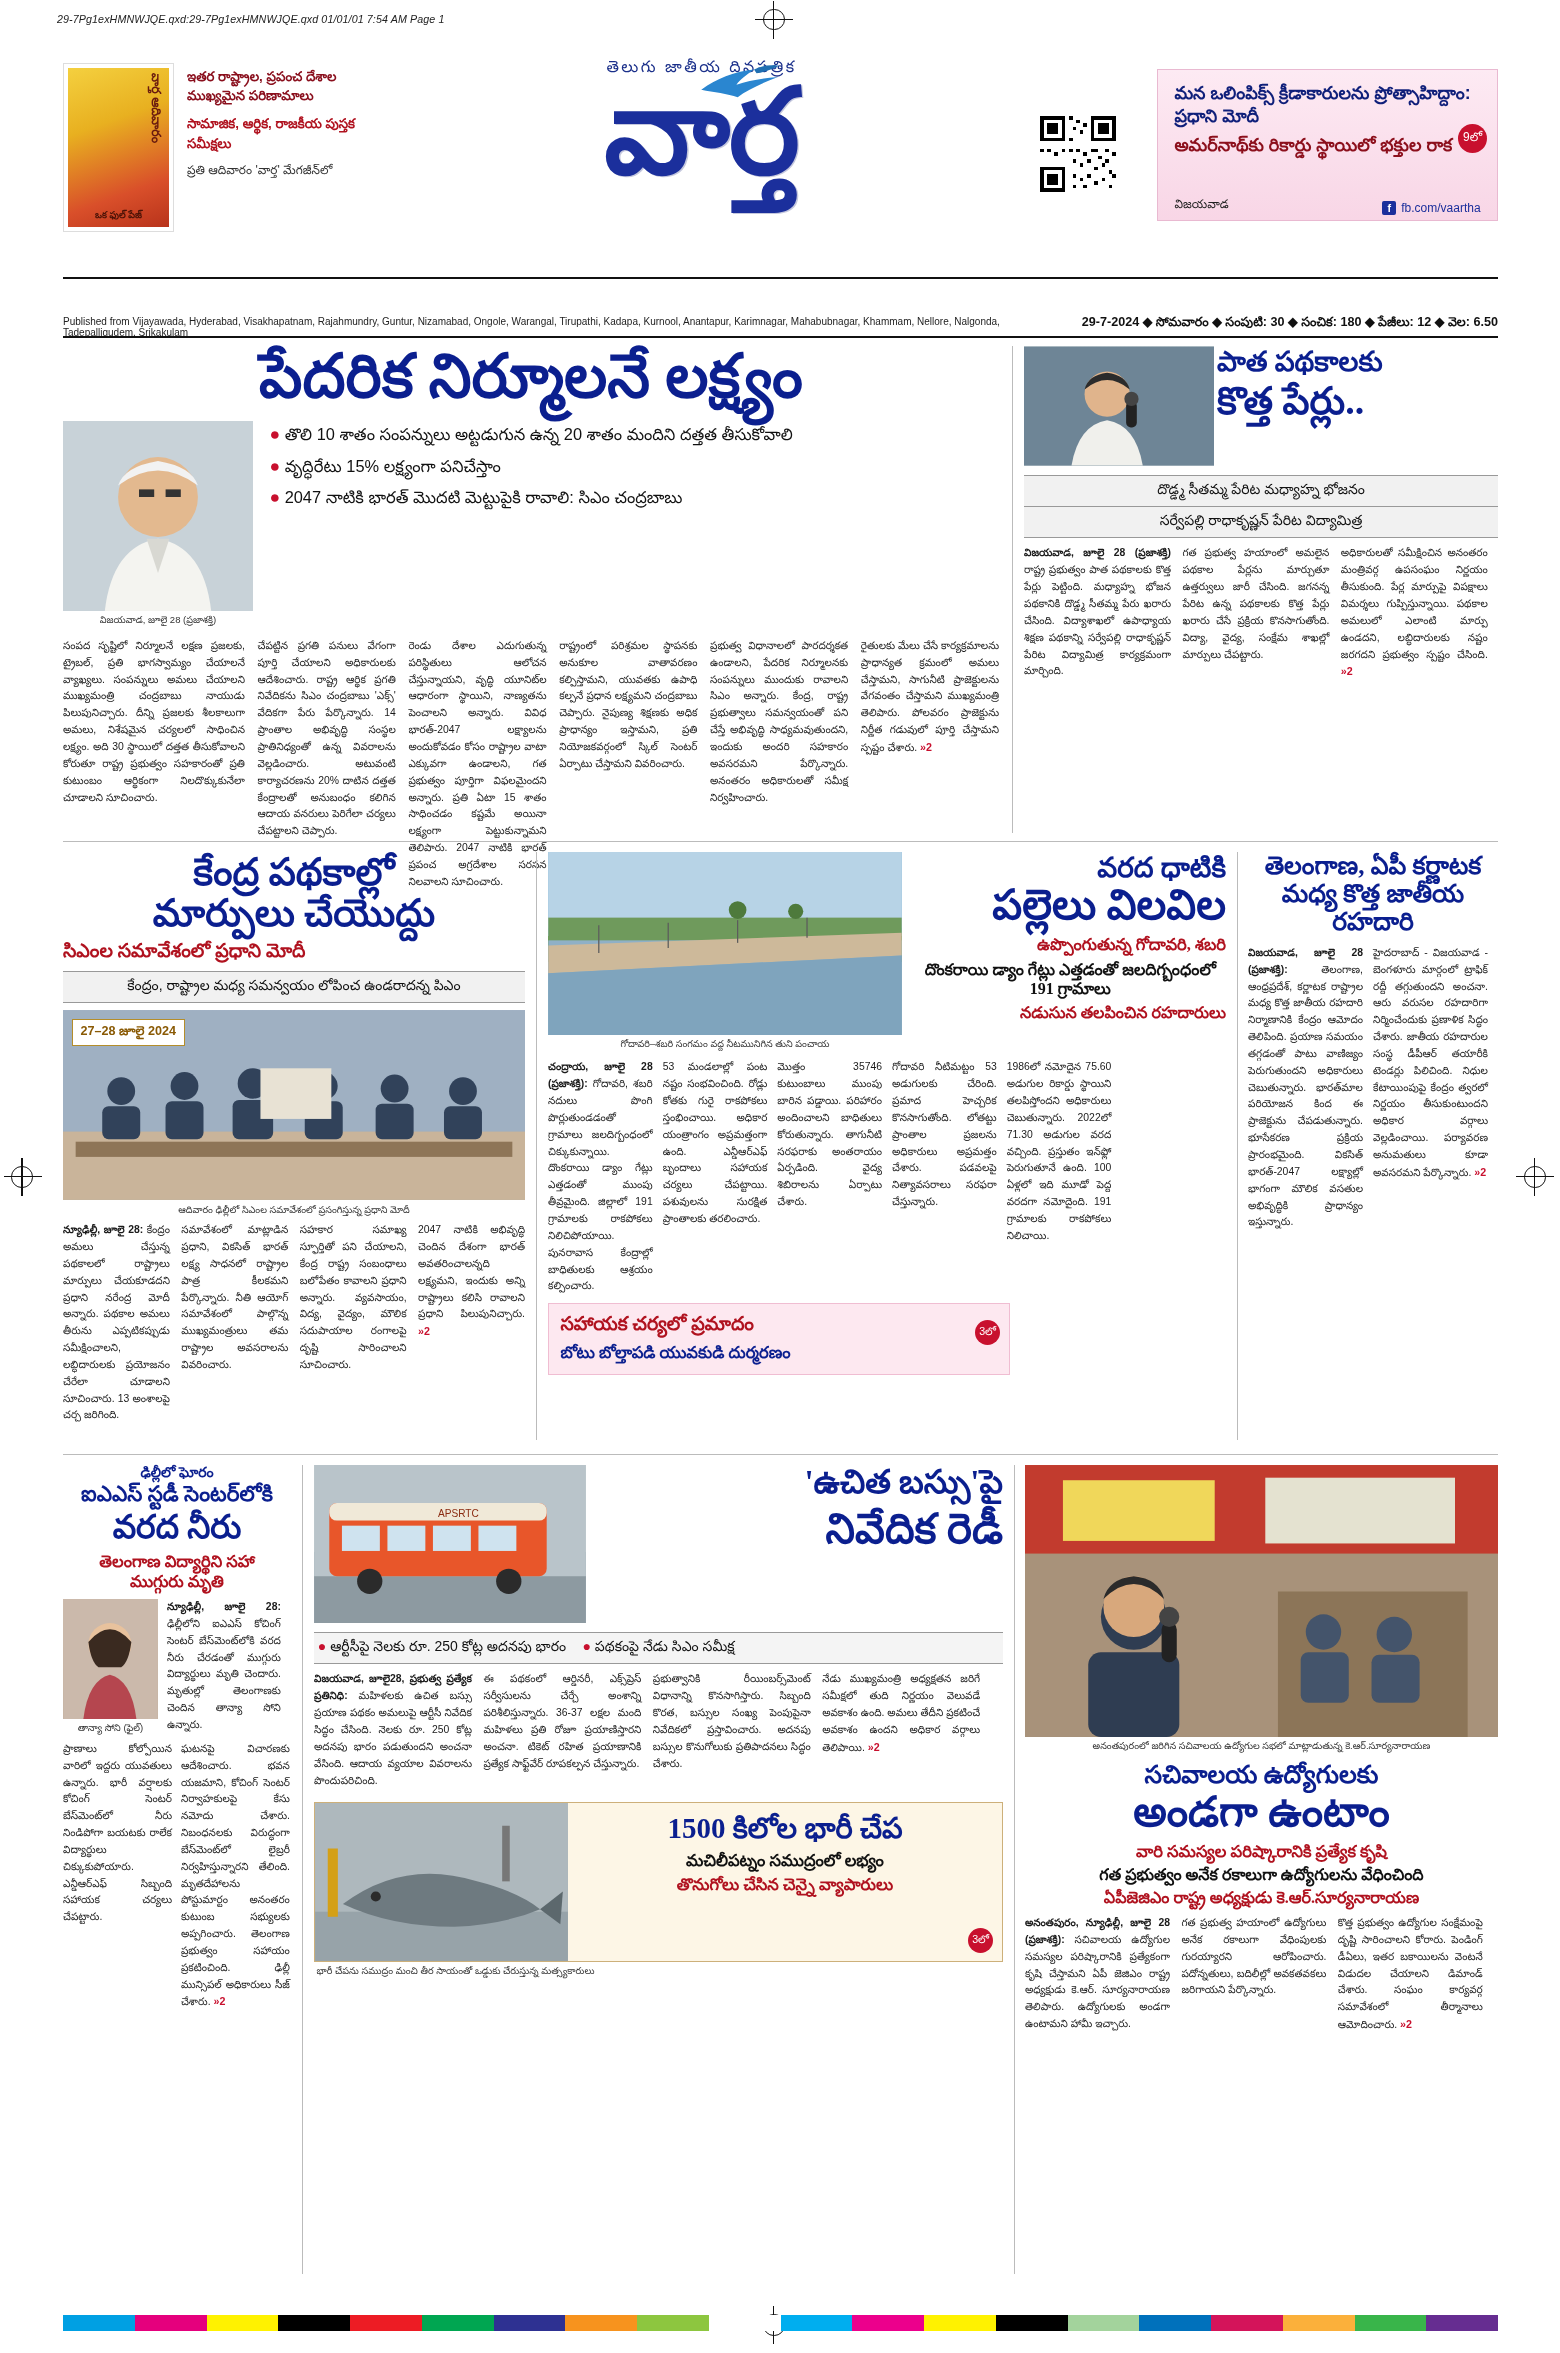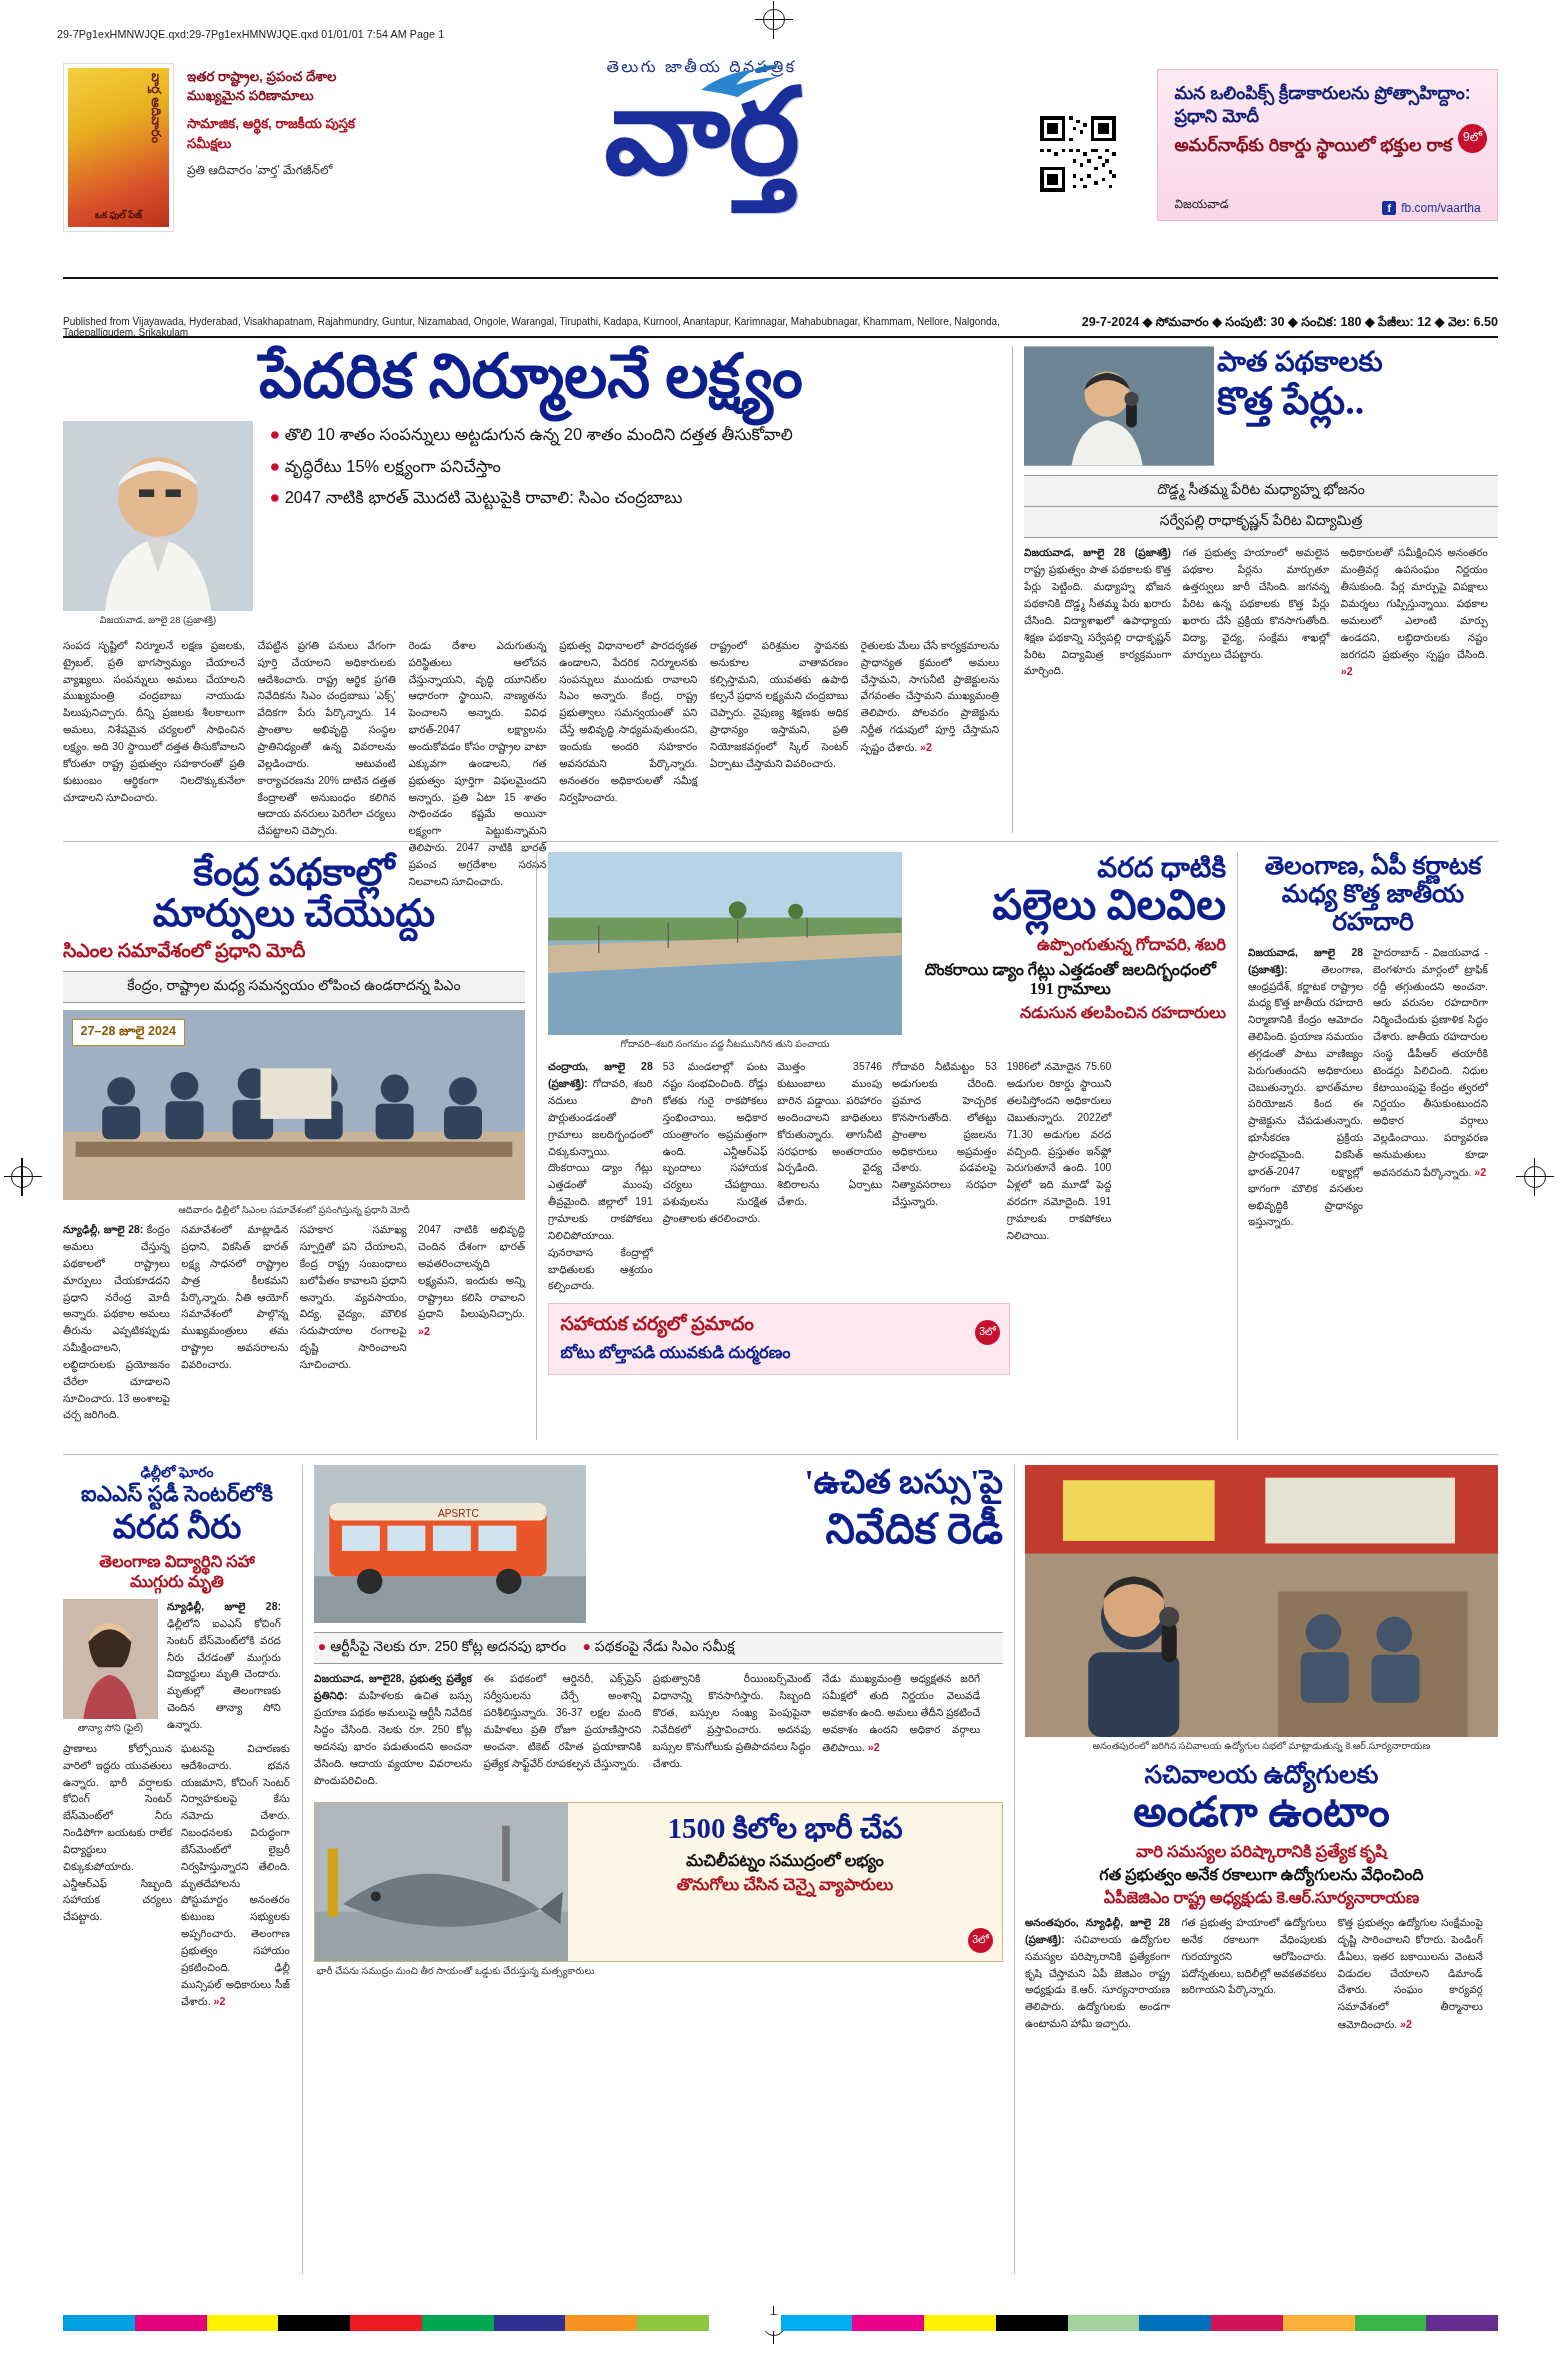--- a/index.html
+++ b/index.html
@@ -12,23 +12,24 @@
   }
   .page {
     position: relative;
     width: 1561px;
     height: 2354px;
     background: #fff;
     overflow: hidden;
   }
   
   .filestrip {
-    position: absolute; top: 28px; left: 57px;
+    position: absolute; top: 13px; left: 57px;
     font-size: 10.7px; color: #222; letter-spacing: 0.1px;
     font-family: "Liberation Sans", sans-serif;
+    font-style: italic;
   }
   .regmark {
     position: absolute; width: 21.5px; height: 21.5px; border: 1.3px solid #111;
     border-radius: 50%;
   }
   .regmark:after {
     content: ""; position: absolute; left: -8.9px; top: 8.9px;
     width: 38px; height: 1.3px; background: #111;
   }
   .regmark:before {
@@ -294,22 +295,22 @@
           <span class="dot">●</span>
           <span>2047 నాటికి భారత్ మొదటి మెట్టుపైకి రావాలి: సిఎం చంద్రబాబు</span>
         </div>
       </div>
     </div>
 
     <div style="display:flex; gap:12.6px; margin-top:11.4px;">
       <div style="width:183px;" class="body-col">సంపద సృష్టిలో నిర్మూలనే లక్షణ ప్రజలకు, ట్రైబల్, ప్రతి భాగస్వామ్యం చేయాలనే వ్యాఖ్యలు. సంపన్నులు అమలు చేయాలని ముఖ్యమంత్రి చంద్రబాబు నాయుడు పిలుపునిచ్చారు. దీన్ని ప్రజలకు శీలకాలుగా అమలు, నిశేషమైన చర్యలలో సాధించిన లక్ష్యం. అది 30 స్థాయిలో దత్తత తీసుకోవాలని కోరుతూ రాష్ట్ర ప్రభుత్వం సహకారంతో ప్రతి కుటుంబం ఆర్థికంగా నిలదొక్కుకునేలా చూడాలని సూచించారు.</div>
       <div style="width:139px;" class="body-col">చేపట్టిన ప్రగతి పనులు వేగంగా పూర్తి చేయాలని అధికారులకు ఆదేశించారు. రాష్ట్ర ఆర్థిక ప్రగతి నివేదికను సిఎం చంద్రబాబు 'ఎక్స్' వేదికగా పేరు పేర్కొన్నారు. 14 ప్రాంతాల అభివృద్ధి సంస్థల ప్రాతినిధ్యంతో ఉన్న వివరాలను వెల్లడించారు. అటువంటి కార్యాచరణను 20% దాటిన దత్తత కేంద్రాలతో అనుబంధం కలిగిన ఆదాయ వనరులు పెరిగేలా చర్యలు చేపట్టాలని చెప్పారు.</div>
       <div style="width:139px;" class="body-col">రెండు దేశాల ఎదుగుతున్న పరిస్థితులు ఆలోచన చేస్తున్నాయని, వృద్ధి యూనిట్‌ల ఆధారంగా స్థాయిని, నాణ్యతను పెంచాలని అన్నారు. వివిధ భారత్-2047 లక్ష్యాలను అందుకోవడం కోసం రాష్ట్రాల వాటా ఎక్కువగా ఉండాలని, గత ప్రభుత్వం పూర్తిగా విఫలమైందని అన్నారు. ప్రతి ఏటా 15 శాతం సాధించడం కష్టమే అయినా లక్ష్యంగా పెట్టుకున్నామని తెలిపారు. 2047 నాటికి భారత్ ప్రపంచ అగ్రదేశాల సరసన నిలవాలని సూచించారు.</div>
+      <div style="width:139px;" class="body-col">రాష్ట్రంలో పరిశ్రమల స్థాపనకు అనుకూల వాతావరణం కల్పిస్తామని, యువతకు ఉపాధి కల్పనే ప్రధాన లక్ష్యమని చంద్రబాబు చెప్పారు. నైపుణ్య శిక్షణకు అధిక ప్రాధాన్యం ఇస్తామని, ప్రతి నియోజకవర్గంలో స్కిల్ సెంటర్ ఏర్పాటు చేస్తామని వివరించారు.</div>
       <div style="width:139px;" class="body-col">ప్రభుత్వ విధానాలలో పారదర్శకత ఉండాలని, పేదరిక నిర్మూలనకు సంపన్నులు ముందుకు రావాలని సిఎం అన్నారు. కేంద్ర, రాష్ట్ర ప్రభుత్వాలు సమన్వయంతో పని చేస్తే అభివృద్ధి సాధ్యమవుతుందని, ఇందుకు అందరి సహకారం అవసరమని పేర్కొన్నారు. అనంతరం అధికారులతో సమీక్ష నిర్వహించారు.</div>
-      <div style="width:139px;" class="body-col">రాష్ట్రంలో పరిశ్రమల స్థాపనకు అనుకూల వాతావరణం కల్పిస్తామని, యువతకు ఉపాధి కల్పనే ప్రధాన లక్ష్యమని చంద్రబాబు చెప్పారు. నైపుణ్య శిక్షణకు అధిక ప్రాధాన్యం ఇస్తామని, ప్రతి నియోజకవర్గంలో స్కిల్ సెంటర్ ఏర్పాటు చేస్తామని వివరించారు.</div>
       <div style="width:139px;" class="body-col">
         <span>రైతులకు మేలు చేసే కార్యక్రమాలను ప్రాధాన్యత క్రమంలో అమలు చేస్తామని, సాగునీటి ప్రాజెక్టులను వేగవంతం చేస్తామని ముఖ్యమంత్రి తెలిపారు. పోలవరం ప్రాజెక్టును నిర్ణీత గడువులో పూర్తి చేస్తామని స్పష్టం చేశారు.</span>
         <span class="more">»2</span>
       </div>
     </div>
   </div>
 
   <div class="divider-v" style="left:1012px; top:346px; height:487px;"></div>
   <div style="position:absolute; left:1024px; top:346px; width:474px;">
     <div style="display:flex; gap:3px; align-items:flex-start;">

